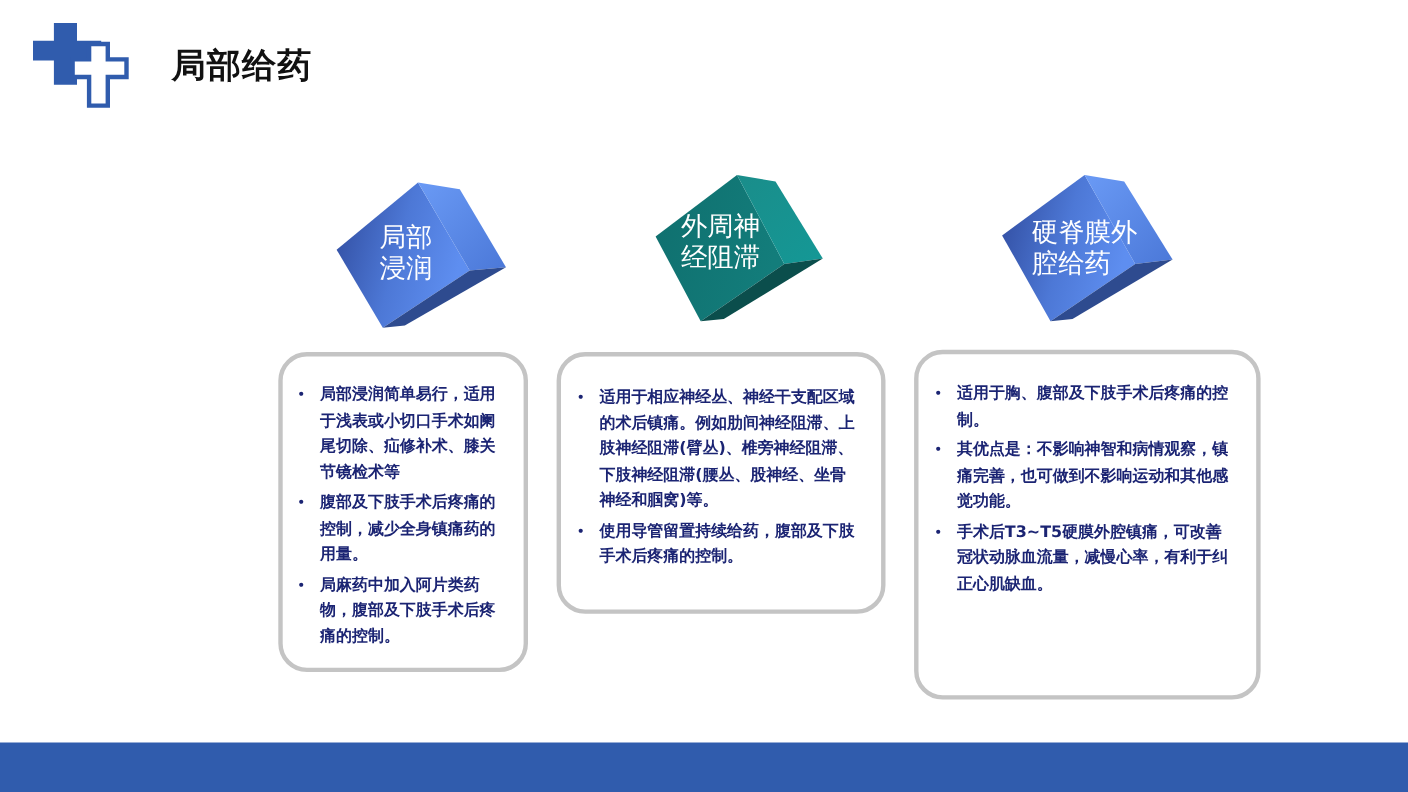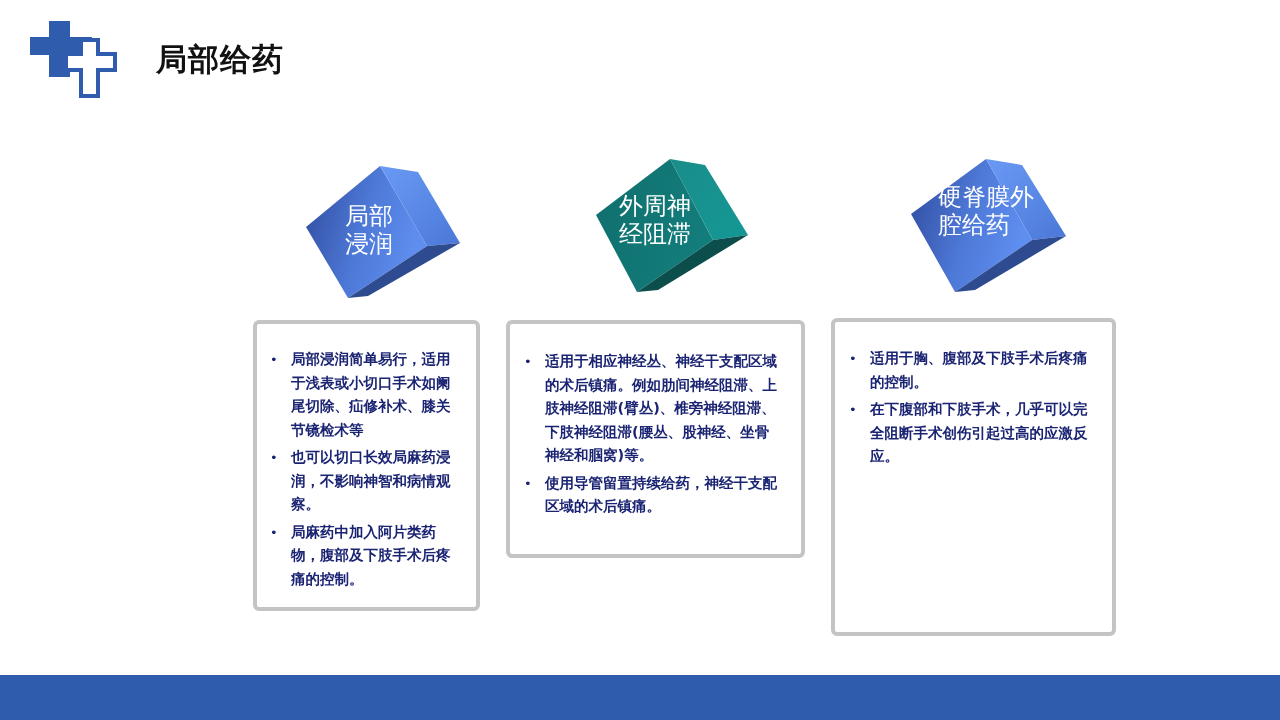--- a/index.html
+++ b/index.html
@@ -15,21 +15,21 @@
     line-height:40px;
     font-family:Liberation Serif, serif;
   }
   .cube { position:absolute; left:0; top:0; width:1280px; height:320px; pointer-events:none; }
   .cube-label {
     position:absolute; color:#ffffff; font-size:24px; line-height:28px;
     white-space:pre-line;
   }
   .box {
     position:absolute; box-sizing:border-box;
-    border:4px solid #c4c4c4; border-radius:6px; background:#ffffff;
+    border:4px solid #c4c4c4; border-radius:26px; background:#ffffff;
   }
   .box ul { list-style:none; margin:0; padding:0; }
   .box li {
     position:relative; padding-left:21px;
     color:#1b2473; font-size:14.5px; font-weight:bold; line-height:23.5px;
     margin-bottom:4px;
   }
   .box li::before {
     content:"•"; position:absolute; left:0; top:0; font-weight:normal; font-size:13px;
   }
@@ -84,38 +84,39 @@
     <polygon points="986,159 911,214 955,292 1032,240" fill="url(#blueFront)"></polygon>
     <polygon points="986,159 1022,165 1066,236 1032,240" fill="url(#blueRight)"></polygon>
     <polygon points="955,292 1032,240 1066,236 975,290" fill="#2e4b8f"></polygon>
   </g>
 </svg>
 
 <div class="cube-label" style="left:345px; top:202px;">局部
 浸润</div>
 <div class="cube-label" style="left:619px; top:192px;">外周神
 经阻滞</div>
-<div class="cube-label" style="left:938px; top:183px;">硬脊膜外
+<div class="cube-label" style="left:938px; top:197px;">硬脊膜外
 腔给药</div>
 
 <div class="box" style="left:253px; top:320px; width:227px; height:291px; padding:24px 22px 0 13px;">
   <ul>
     <li>局部浸润简单易行，适用于浅表或小切口手术如阑尾切除、疝修补术、膝关节镜检术等</li>
-    <li>也可以切口长效局麻药浸润，不影响神智和病情观察。</li>
+    <li>腹部及下肢手术后疼痛的控制，减少全身镇痛药的用量。</li>
     <li>局麻药中加入阿片类药物，腹部及下肢手术后疼痛的控制。</li>
   </ul>
 </div>
 
 <div class="box" style="left:506px; top:320px; width:299px; height:238px; padding:26px 22px 0 14px;">
   <ul>
     <li>适用于相应神经丛、神经干支配区域的术后镇痛。例如肋间神经阻滞、上肢神经阻滞(臂丛)、椎旁神经阻滞、下肢神经阻滞(腰丛、股神经、坐骨神经和腘窝)等。</li>
-    <li>使用导管留置持续给药，神经干支配区域的术后镇痛。</li>
+    <li>使用导管留置持续给药，腹部及下肢手术后疼痛的控制。</li>
   </ul>
 </div>
 
-<div class="box" style="left:831px; top:318px; width:285px; height:318px; padding:25px 24px 0 14px;">
+<div class="box" style="left:831px; top:318px; width:315px; height:318px; padding:25px 24px 0 14px;">
   <ul>
     <li>适用于胸、腹部及下肢手术后疼痛的控制。</li>
-    <li>在下腹部和下肢手术，几乎可以完全阻断手术创伤引起过高的应激反应。</li>
+    <li>其优点是：不影响神智和病情观察，镇痛完善，也可做到不影响运动和其他感觉功能。</li>
+    <li>手术后T3~T5硬膜外腔镇痛，可改善冠状动脉血流量，减慢心率，有利于纠正心肌缺血。</li>
   </ul>
 </div>
 
 <div class="footer-bar"></div>
 
 </body></html>

